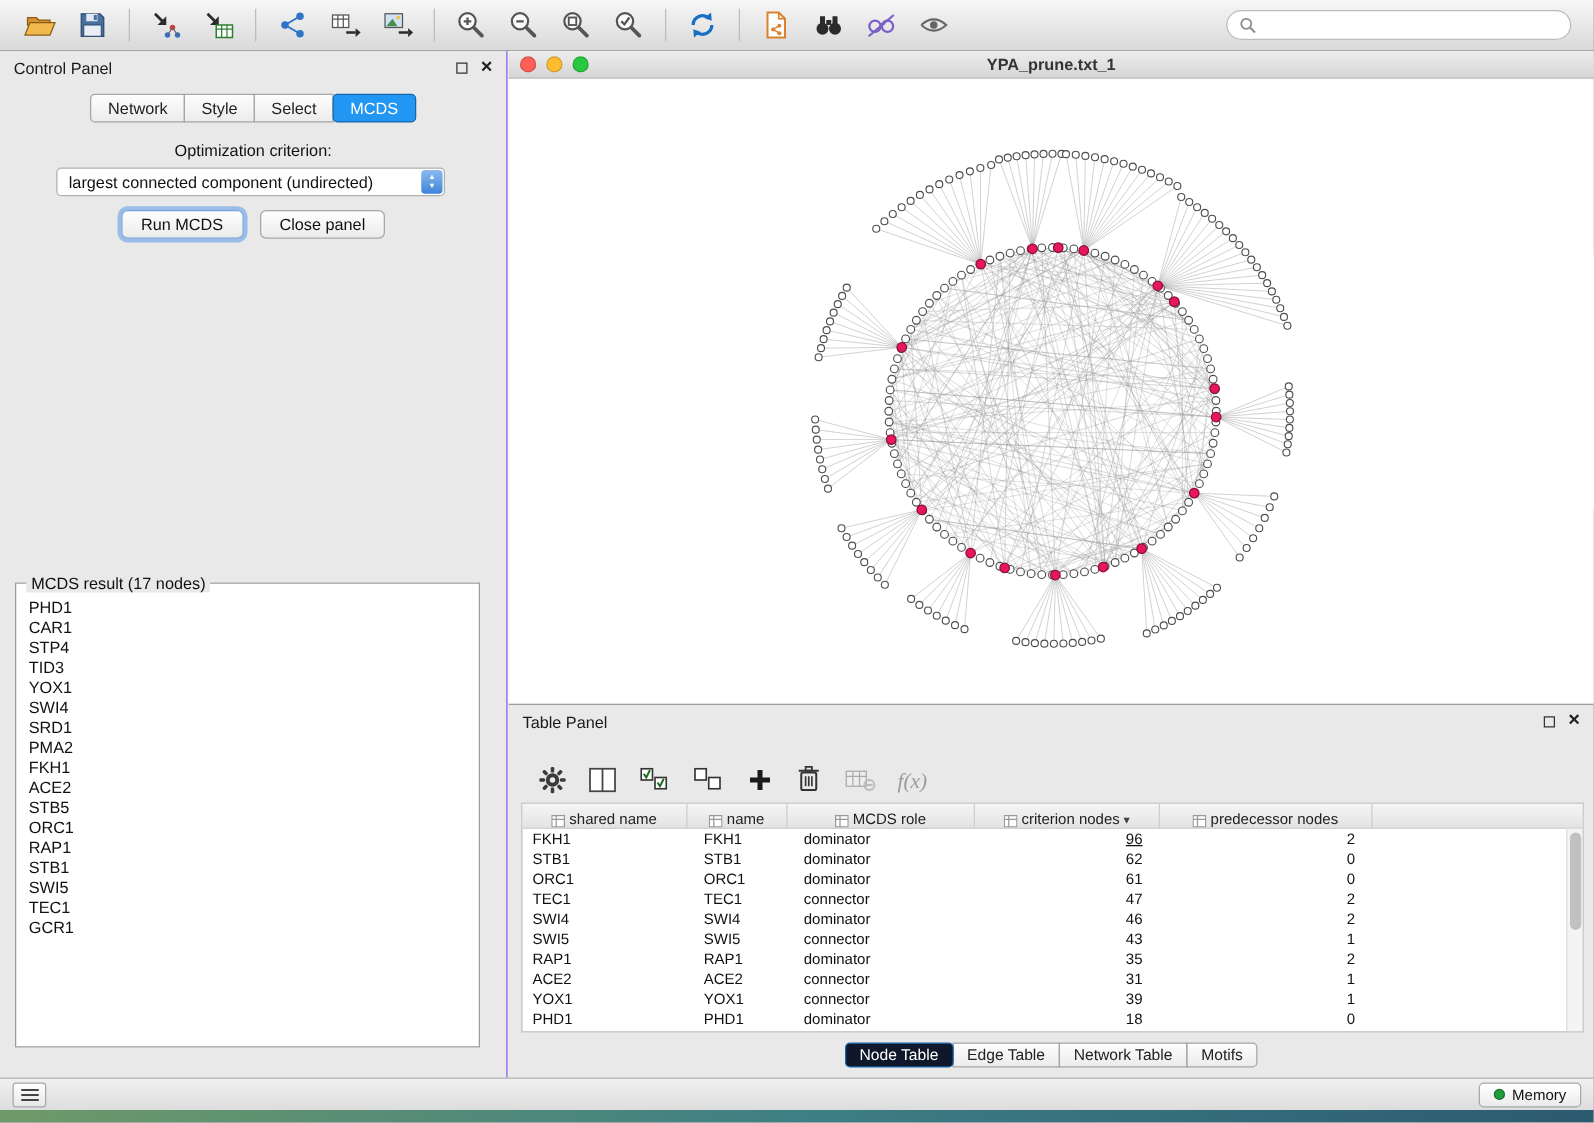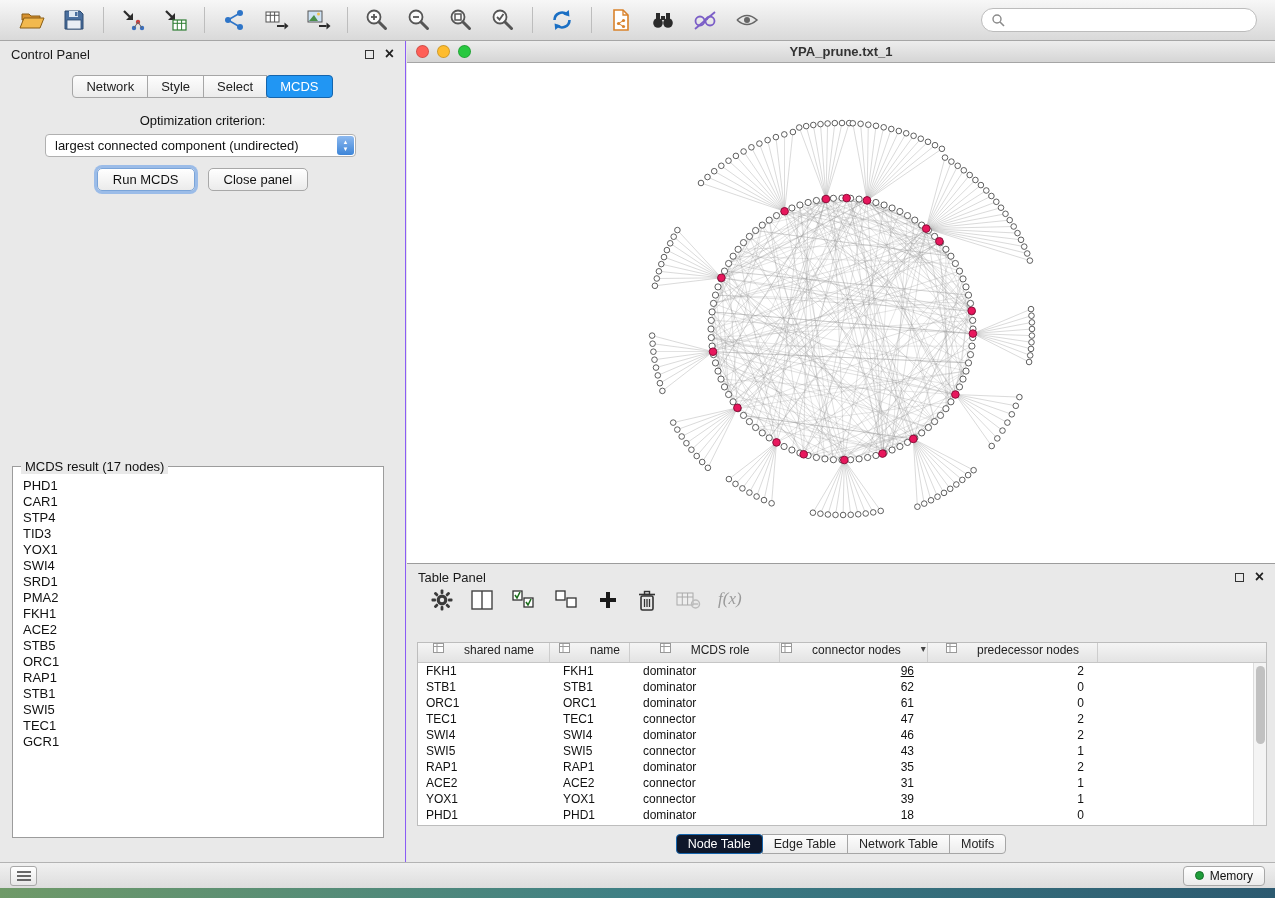--- a/index.html
+++ b/index.html
@@ -40,26 +40,26 @@
 
 
 #network-window{position:absolute;left:407px;top:41px;width:868px;height:522px;background:#fff}
 .win-titlebar{height:22px;background:linear-gradient(#ededed,#d5d5d5);border-bottom:1px solid #a5a5a5;position:relative;display:flex;align-items:center;justify-content:center;font-size:13px;font-weight:700;color:#333}
 .lights{position:absolute;left:9px;top:4px;display:flex;gap:8px}
 .light{width:13px;height:13px;border-radius:50%;border:1px solid rgba(0,0,0,.18);padding:0;cursor:pointer}
 #net-canvas{position:absolute;left:0;top:22px;width:868px;height:500px;background:#fff}
 
 
 #table-panel{position:absolute;left:407px;top:563px;width:868px;height:299px;background:#e9e9e9;border-top:1px solid #9c9c9c}
-.tp-toolbar{position:absolute;left:0;top:25px;width:100%;height:46px;display:flex;align-items:flex-start;padding-left:24px;gap:17px}
+.tp-toolbar{position:absolute;left:0;top:25px;width:100%;height:46px;display:flex;align-items:flex-end;padding-left:24px;gap:17px}
 .tp-btn{background:none;border:none;display:flex;align-items:center;justify-content:center;cursor:pointer}
 .fx{font-family:"Liberation Serif",serif;font-style:italic;font-size:17px;color:#9a9a9a}
 .table-area{position:absolute;left:10px;top:78px;right:8px;bottom:36px;background:#fff;border:1px solid #bdbdbd;overflow:hidden}
 .thead{display:flex;height:20px;background:linear-gradient(#f5f5f5,#e3e3e3);border-bottom:1px solid #c6c6c6}
-.th{display:flex;align-items:flex-start;justify-content:center;gap:20px;font-size:12px;color:#222;border-right:1px solid #cdcdcd;cursor:pointer;flex:none}
+.th{display:flex;align-items:flex-end;justify-content:center;gap:3px;font-size:12px;color:#222;border-right:1px solid #cdcdcd;cursor:pointer;flex:none}
 .th-fill{flex:1;border-right:none}
 .caret{font-size:10px;color:#444}
 .tr{display:flex;height:16px;align-items:center;cursor:default}
 .td{font-size:12px;color:#111;overflow:hidden;white-space:nowrap;flex:none}
 .td.num{text-align:right;padding-right:14px}
 .vscroll{position:absolute;right:0;top:20px;bottom:0;width:13px;background:#f4f4f4;border-left:1px solid #ddd}
 .vthumb{position:absolute;left:1.5px;top:3px;width:9px;height:78px;background:#c1c1c1;border-radius:5px;cursor:pointer}
 .tp-tabs{position:absolute;left:0;bottom:8px;width:100%;display:flex;justify-content:center}
 .tp-tabs .seg-tab{font-size:12.5px;padding:2px 11px}
 .tp-tabs .seg-tab.active{background:#0f172a}
@@ -1059,21 +1059,21 @@
             <span>MCDS role</span>
           </div>
           <div class="th" style="width: 148px;">
             <span class="icn">
               <svg width="11" height="10" viewBox="0 0 11 10">
                 <rect x="0.5" y="0.5" width="10" height="9" fill="#fff" stroke="#999"></rect>
                 <line x1="0.5" y1="3.5" x2="10.5" y2="3.5" stroke="#999"></line>
                 <line x1="4" y1="0.5" x2="4" y2="9.5" stroke="#999"></line>
               </svg>
             </span>
-            <span>connector nodes</span>
+            <span>criterion nodes</span>
             <span class="caret">▾</span>
           </div>
           <div class="th" style="width: 170px;">
             <span class="icn">
               <svg width="11" height="10" viewBox="0 0 11 10">
                 <rect x="0.5" y="0.5" width="10" height="9" fill="#fff" stroke="#999"></rect>
                 <line x1="0.5" y1="3.5" x2="10.5" y2="3.5" stroke="#999"></line>
                 <line x1="4" y1="0.5" x2="4" y2="9.5" stroke="#999"></line>
               </svg>
             </span>

